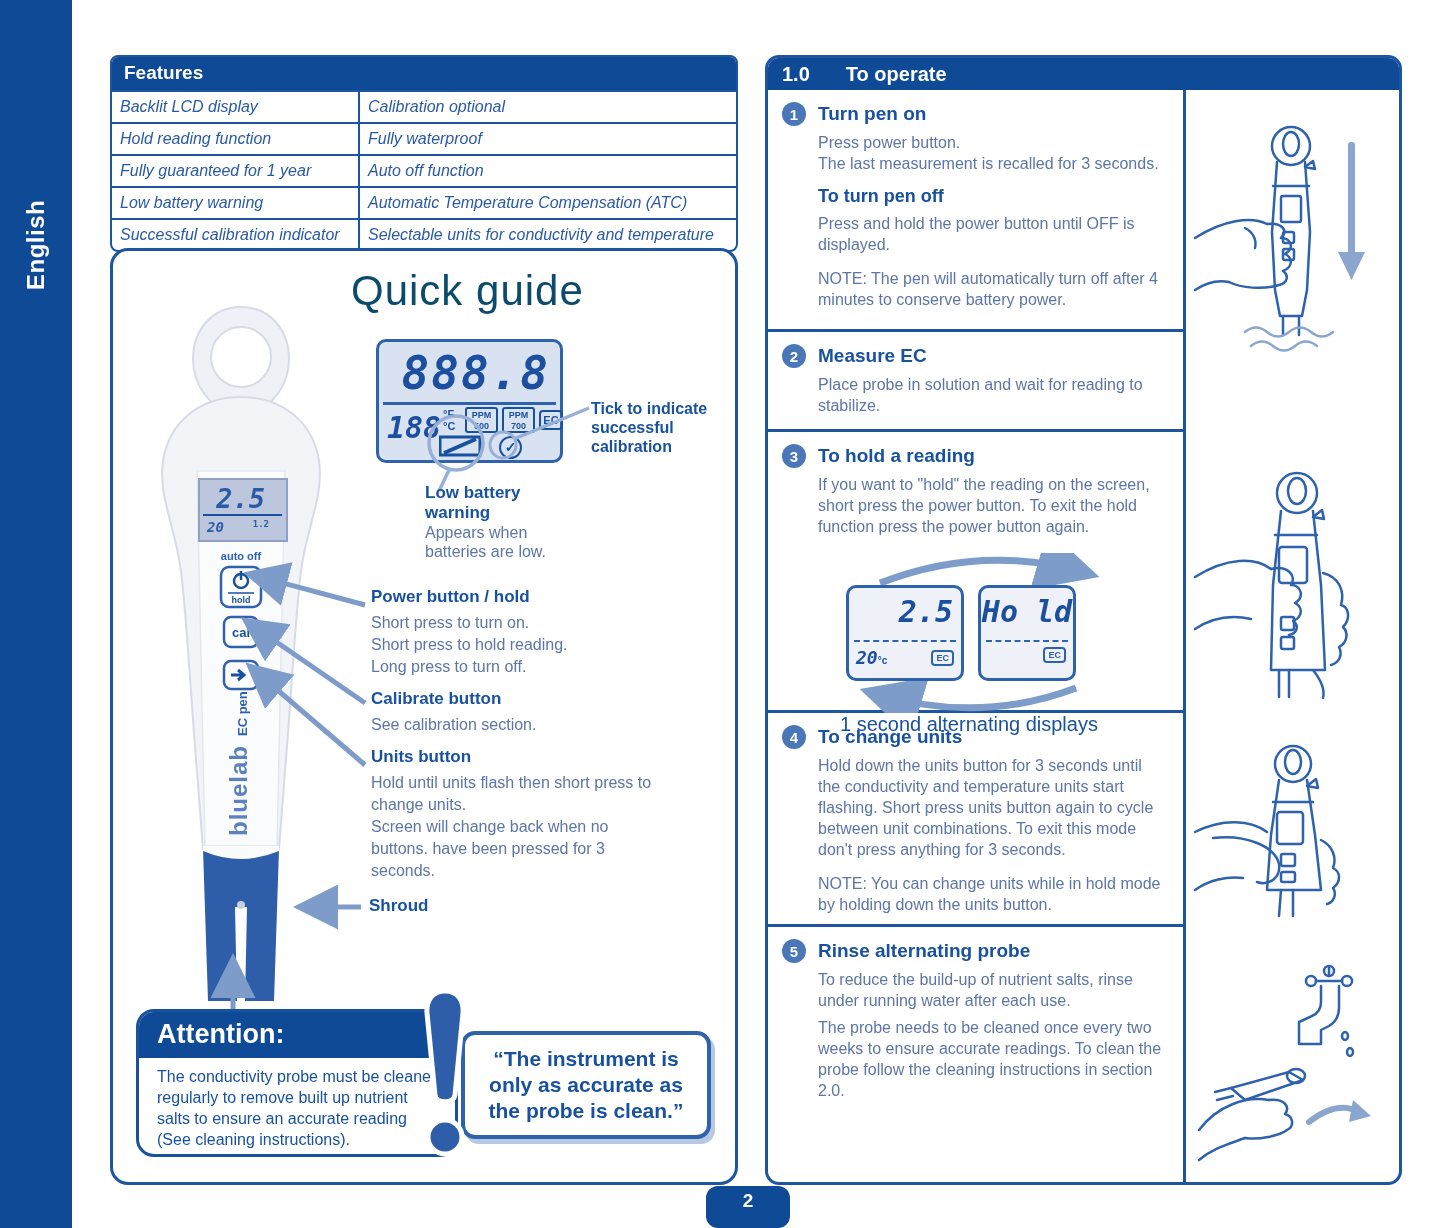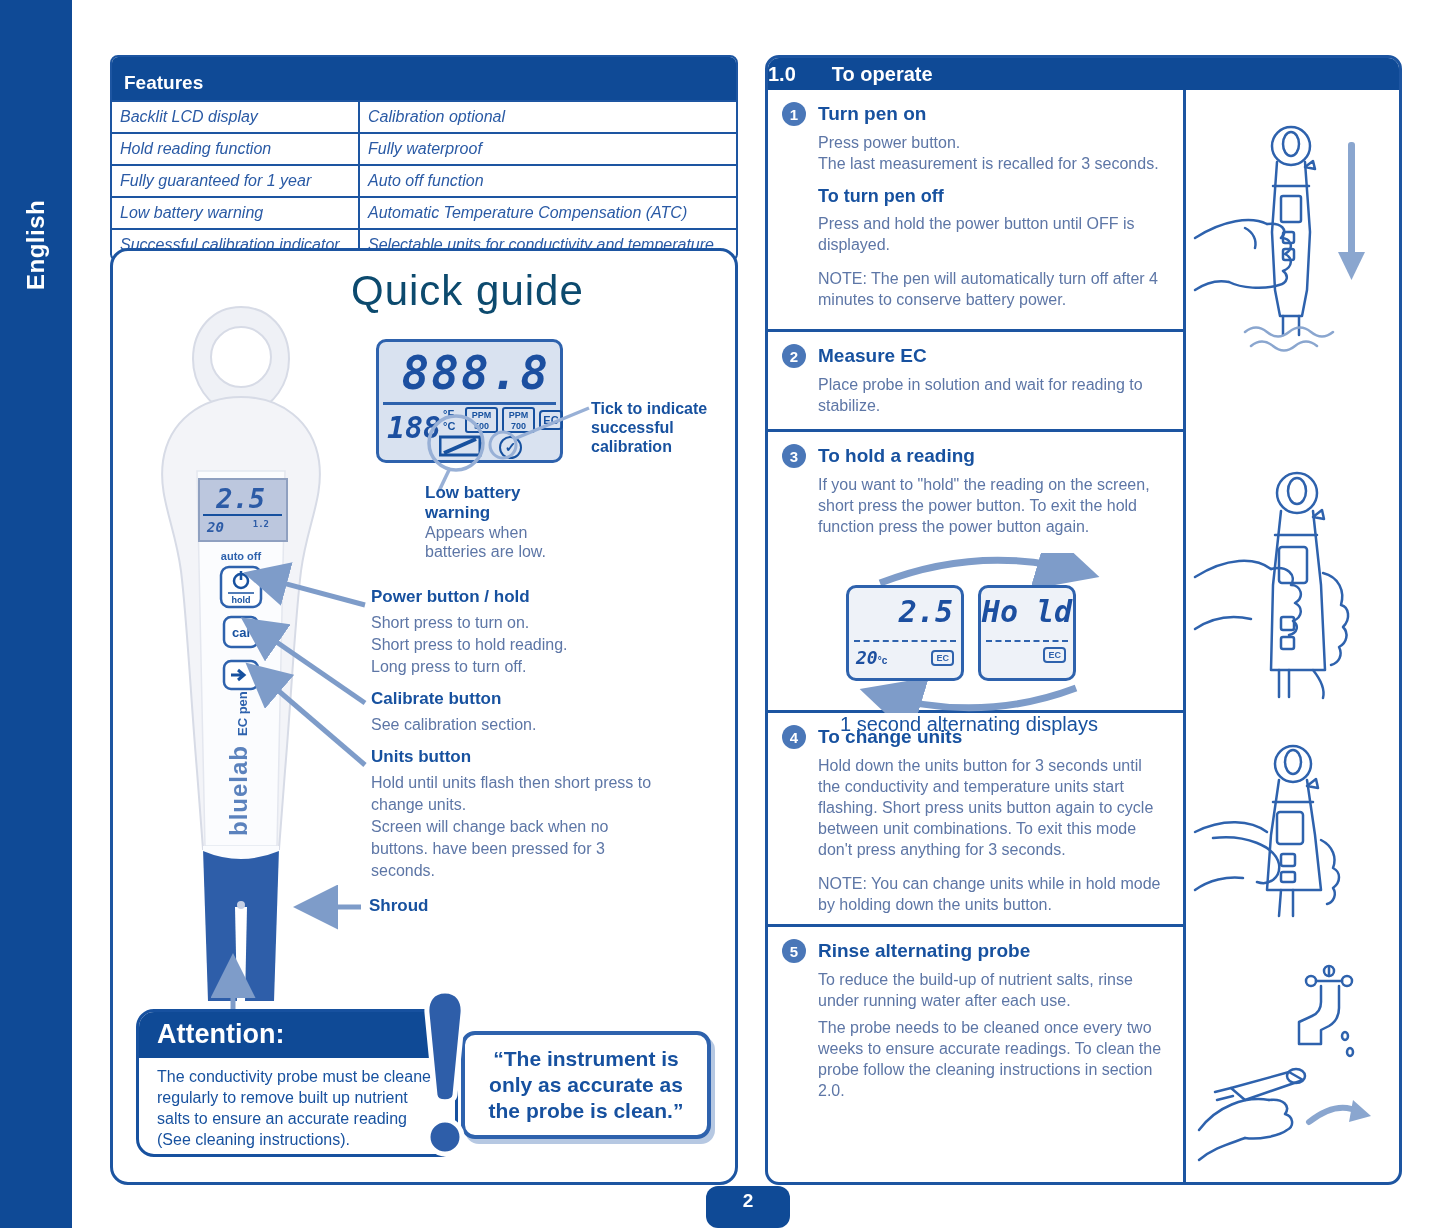--- a/index.html
+++ b/index.html
@@ -16,21 +16,21 @@
   body{background:#fff;font-family:"Liberation Sans",sans-serif;}
   .page{position:relative;width:1445px;height:1228px;background:#fff;overflow:hidden;}
 
   
   .sidebar{position:absolute;left:0;top:0;width:72px;height:1228px;background:var(--blue-dark);}
   .sidebar-text{position:absolute;left:22px;top:150px;height:140px;color:#fff;font-weight:bold;font-size:24px;
     writing-mode:vertical-rl;transform:rotate(180deg);letter-spacing:.5px;}
 
   
   .features{position:absolute;left:110px;top:55px;width:628px;border:2px solid var(--border);border-radius:8px;overflow:hidden;background:#fff;}
-  .features-header{background:var(--blue-dark);color:#fff;font-weight:bold;font-size:19px;padding:15px 0 6px 12px;}
+  .features-header{background:var(--blue-dark);color:#fff;font-weight:bold;font-size:19px;padding:5px 0 6px 12px;}
   .features-grid{display:grid;grid-template-columns:246px 1fr;font-style:italic;}
   .feat-cell{border-top:2px solid var(--border);padding:4px 6px 4px 8px;font-size:16px;color:#2a5aa5;line-height:22px;}
   .feat-col2{border-left:2px solid var(--border);}
 
   
   .qg-panel{position:absolute;left:110px;top:248px;width:628px;height:937px;border:3px solid var(--border);border-radius:18px;background:#fff;}
   .qg-title{position:absolute;left:238px;top:16px;font-size:42px;font-weight:normal;color:#0c4a6e;letter-spacing:1px;z-index:4;}
   .qg-overlay{position:absolute;left:0;top:0;width:628px;height:937px;z-index:3;pointer-events:none;}
   .pen-svg{position:absolute;left:28px;top:50px;width:200px;height:710px;z-index:1;}
 
@@ -81,21 +81,21 @@
   .excl{position:absolute;left:300px;top:736px;width:64px;height:180px;z-index:5;}
   .quote{position:absolute;left:348px;top:780px;width:250px;height:108px;border:4px solid var(--lcd-border);
     border-radius:14px;background:#fff;z-index:4;box-shadow:4px 5px 0 rgba(46,98,173,.35);
     display:flex;align-items:center;justify-content:center;text-align:center;}
   .quote-text{font-size:21px;font-weight:bold;color:var(--heading);line-height:26px;padding:0 10px;}
 
   
   .op-panel{position:absolute;left:765px;top:55px;width:637px;height:1130px;border:3px solid var(--border);
     border-radius:14px;background:#fff;overflow:hidden;}
   .op-header{height:32px;background:var(--blue-dark);color:#fff;display:flex;align-items:center;font-weight:bold;font-size:20px;}
-  .op-num{} .op-title{margin-left:36px;}
+  .op-num{margin-left:14px;} .op-title{margin-left:36px;}
   .op-body{display:flex;height:calc(100% - 32px);}
   .op-left{width:418px;border-right:3px solid var(--border);display:flex;flex-direction:column;}
   .op-right{flex:1;display:flex;flex-direction:column;align-items:center;}
   .step{padding:12px 16px 0 14px;border-bottom:3px solid var(--border);}
   .step:last-child{border-bottom:none;flex:1;}
   .s1{height:242px;} .s2{height:100px;} .s3{height:281px;} .s4{height:214px;}
   .step-head{display:flex;align-items:center;}
   .step-badge{width:24px;height:24px;border-radius:50%;background:#4a77b8;color:#fff;font-size:15px;font-weight:bold;
     display:flex;align-items:center;justify-content:center;flex:none;}
   .step-title{margin-left:12px;font-size:19px;font-weight:bold;color:var(--heading);}

